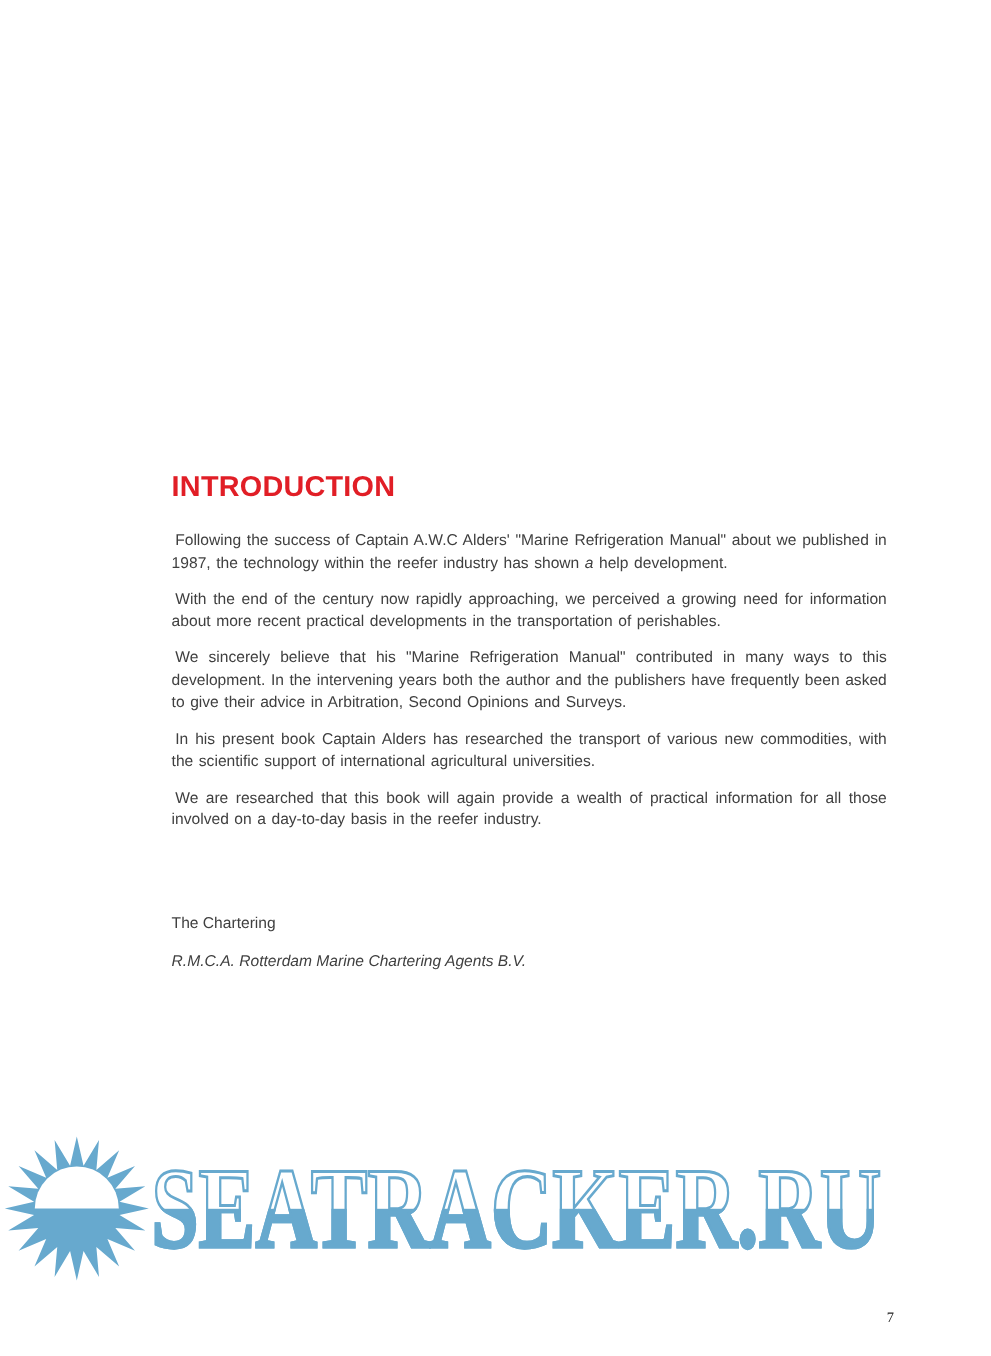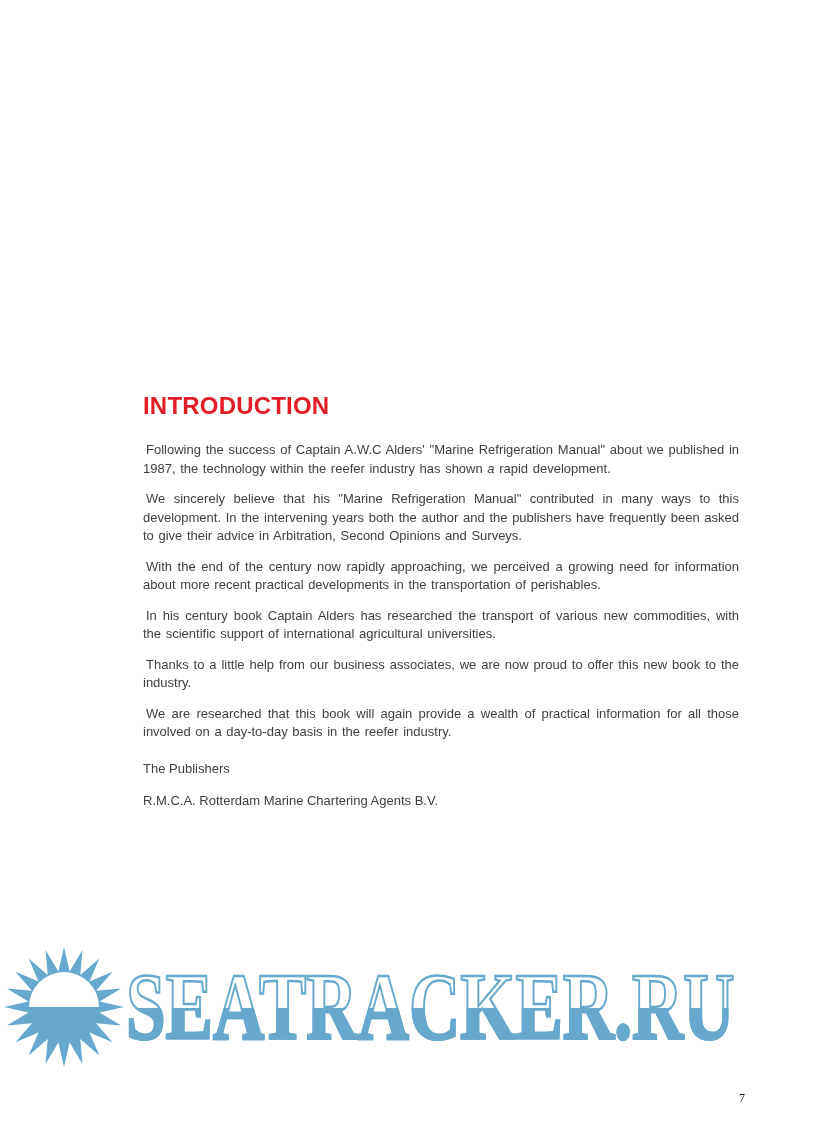--- a/index.html
+++ b/index.html
@@ -29,21 +29,21 @@
     color:var(--body-text);
     word-spacing:1px;
   }
   .paragraphs p .it{font-style:italic;}
 
   .signoff{
     position:absolute;left:143px;margin:0;
     font-size:13px;color:var(--body-text);
   }
   .signoff.publishers{top:761px;}
-  .signoff.company{top:793px;}
+  .signoff.company{top:793px;font-style:italic;}
 
   .watermark{
     position:absolute;left:0;top:944px;width:826px;height:127px;
     pointer-events:none;
   }
   .sun{
     position:absolute;left:3px;top:2px;width:122px;height:122px;
   }
   .wm-text{
     position:absolute;left:126px;top:0;height:125px;line-height:125px;
@@ -67,29 +67,28 @@
   }
 </style>
 </head>
 <body>
 
 <div class="page">
 
   <h1 class="page-title">INTRODUCTION</h1>
 
   <div class="paragraphs">
-      <p><span>Following the success of Captain A.W.C Alders' "Marine Refrigeration Manual" about we published in 1987, the technology within the reefer industry has shown </span><span class="it">a</span><span> rapid development.</span></p>
+      <p><span>Following the success of Captain A.W.C Alders' "Marine Refrigeration Manual" about we published in 1987, the technology within the reefer industry has shown </span><span class="it">a</span><span> help development.</span></p>
+      <p><span>With the end of the century now rapidly approaching, we perceived a growing need for information about more recent practical developments in the transportation of perishables.</span></p>
       <p><span>We sincerely believe that his "Marine Refrigeration Manual" contributed in many ways to this development. In the intervening years both the author and the publishers have frequently been asked to give their advice in Arbitration, Second Opinions and Surveys.</span></p>
-      <p><span>With the end of the century now rapidly approaching, we perceived a growing need for information about more recent practical developments in the transportation of perishables.</span></p>
-      <p><span>In his century book Captain Alders has researched the transport of various new commodities, with the scientific support of international agricultural universities.</span></p>
-      <p><span>Thanks to a little help from our business associates, we are now proud to offer this new book to the industry.</span></p>
+      <p><span>In his present book Captain Alders has researched the transport of various new commodities, with the scientific support of international agricultural universities.</span></p>
       <p><span>We are researched that this book will again provide a wealth of practical information for all those involved on a day-to-day basis in the reefer industry.</span></p>
     </div>
 
-  <p class="signoff publishers">The Publishers</p>
+  <p class="signoff publishers">The Chartering</p>
 
   <p class="signoff company">R.M.C.A. Rotterdam Marine Chartering Agents B.V.</p>
 
   <div class="watermark">
     <svg class="sun" viewBox="0 0 122 122" xmlns="http://www.w3.org/2000/svg" aria-hidden="true">
       <polygon points="61.0,1.0 66.6,25.4 79.5,3.9 77.3,28.9 96.3,12.5 86.5,35.5 109.5,25.7 93.1,44.7 118.1,42.5 96.6,55.4 121.0,61.0 96.6,66.6 118.1,79.5 93.1,77.3 109.5,96.3 86.5,86.5 96.3,109.5 77.3,93.1 79.5,118.1 66.6,96.6 61.0,121.0 55.4,96.6 42.5,118.1 44.7,93.1 25.7,109.5 35.5,86.5 12.5,96.3 28.9,77.3 3.9,79.5 25.4,66.6 1.0,61.0 25.4,55.4 3.9,42.5 28.9,44.7 12.5,25.7 35.5,35.5 25.7,12.5 44.7,28.9 42.5,3.9 55.4,25.4" fill="#67a9ce"></polygon>
       <path d="M 26 61 A 35 35 0 0 1 96 61 Z" fill="#ffffff"></path>
     </svg>
     <span class="wm-text">SEATRACKER.RU</span>
   </div>

